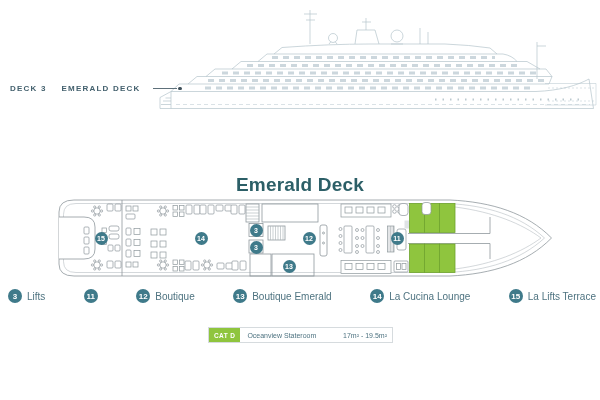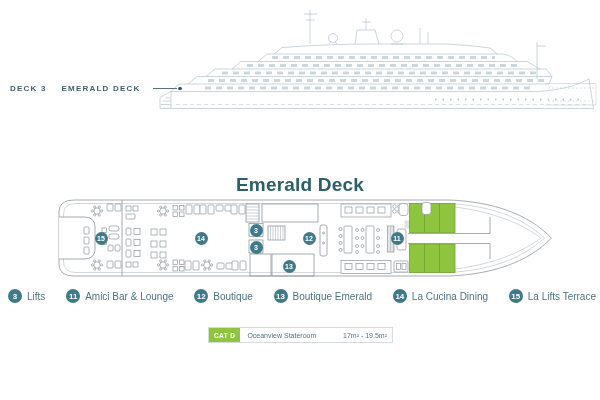--- a/index.html
+++ b/index.html
@@ -248,33 +248,32 @@
   <div class="marker" style="left:282.5px;top:259.5px">13</div>
   <div class="marker" style="left:390.5px;top:231.5px">11</div>
 
   <div class="legend">
     <div class="legend-item">
       <span class="legend-num">3</span>
       <span class="legend-label">Lifts</span>
     </div>
     <div class="legend-item">
       <span class="legend-num">11</span>
-      <span class="legend-label">Amici Bar &amp; Lounge</span>
     </div>
     <div class="legend-item">
       <span class="legend-num">12</span>
       <span class="legend-label">Boutique</span>
     </div>
     <div class="legend-item">
       <span class="legend-num">13</span>
       <span class="legend-label">Boutique Emerald</span>
     </div>
     <div class="legend-item">
       <span class="legend-num">14</span>
-      <span class="legend-label">La Cucina Dining</span>
+      <span class="legend-label">La Cucina Lounge</span>
     </div>
     <div class="legend-item">
       <span class="legend-num">15</span>
       <span class="legend-label">La Lifts Terrace</span>
     </div>
   </div>
 
   <div class="cat-bar">
     <span class="cat-chip">CAT D</span>
     <span class="cat-name">Oceanview Stateroom</span>

